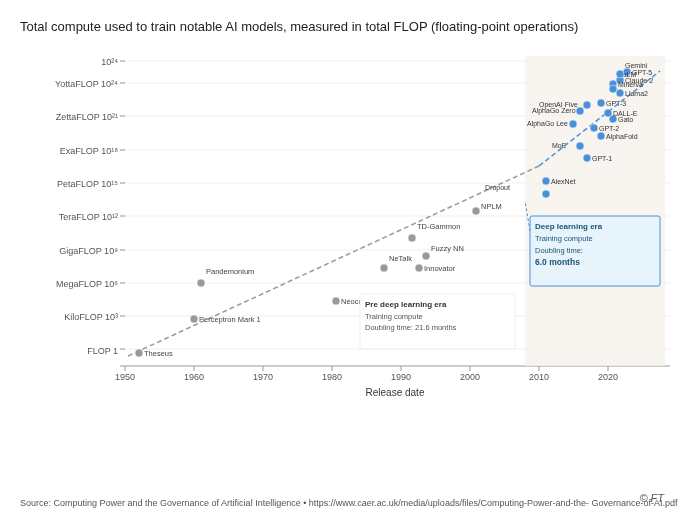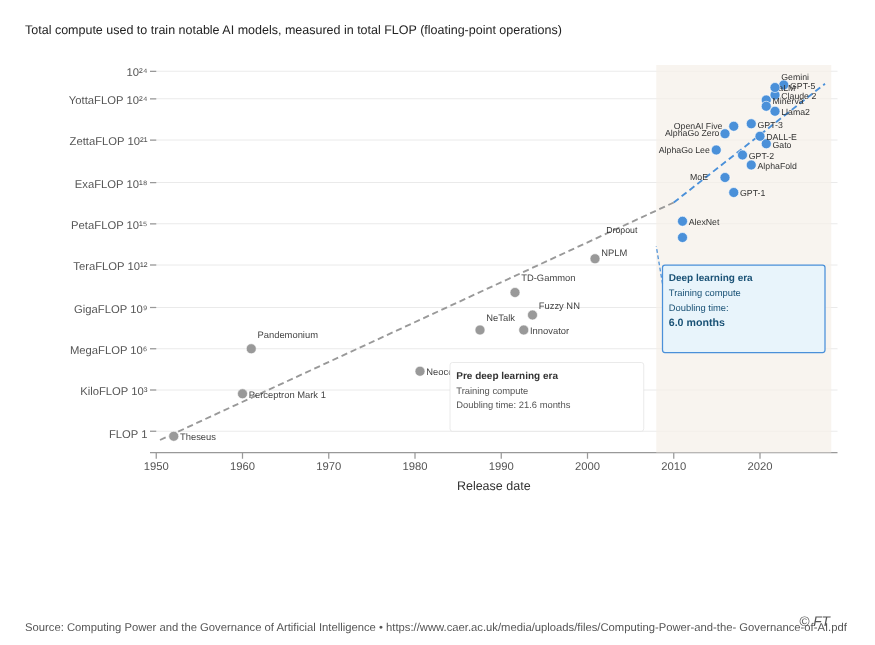--- a/index.html
+++ b/index.html
@@ -11,21 +11,21 @@
       overflow: hidden;
       position: relative;
     }
     .chart-container {
       width: 700px;
       height: 516px;
       padding: 18px 20px 60px 20px;
       position: relative;
     }
     .title {
-      font-size: 10px;
+      font-size: 13px;
       color: #222;
       margin-bottom: 10px;
       line-height: 1.4;
       font-family: 'Arial', sans-serif;
     }
     .chart-area {
       position: relative;
       width: 100%;
       height: 370px;
     }

